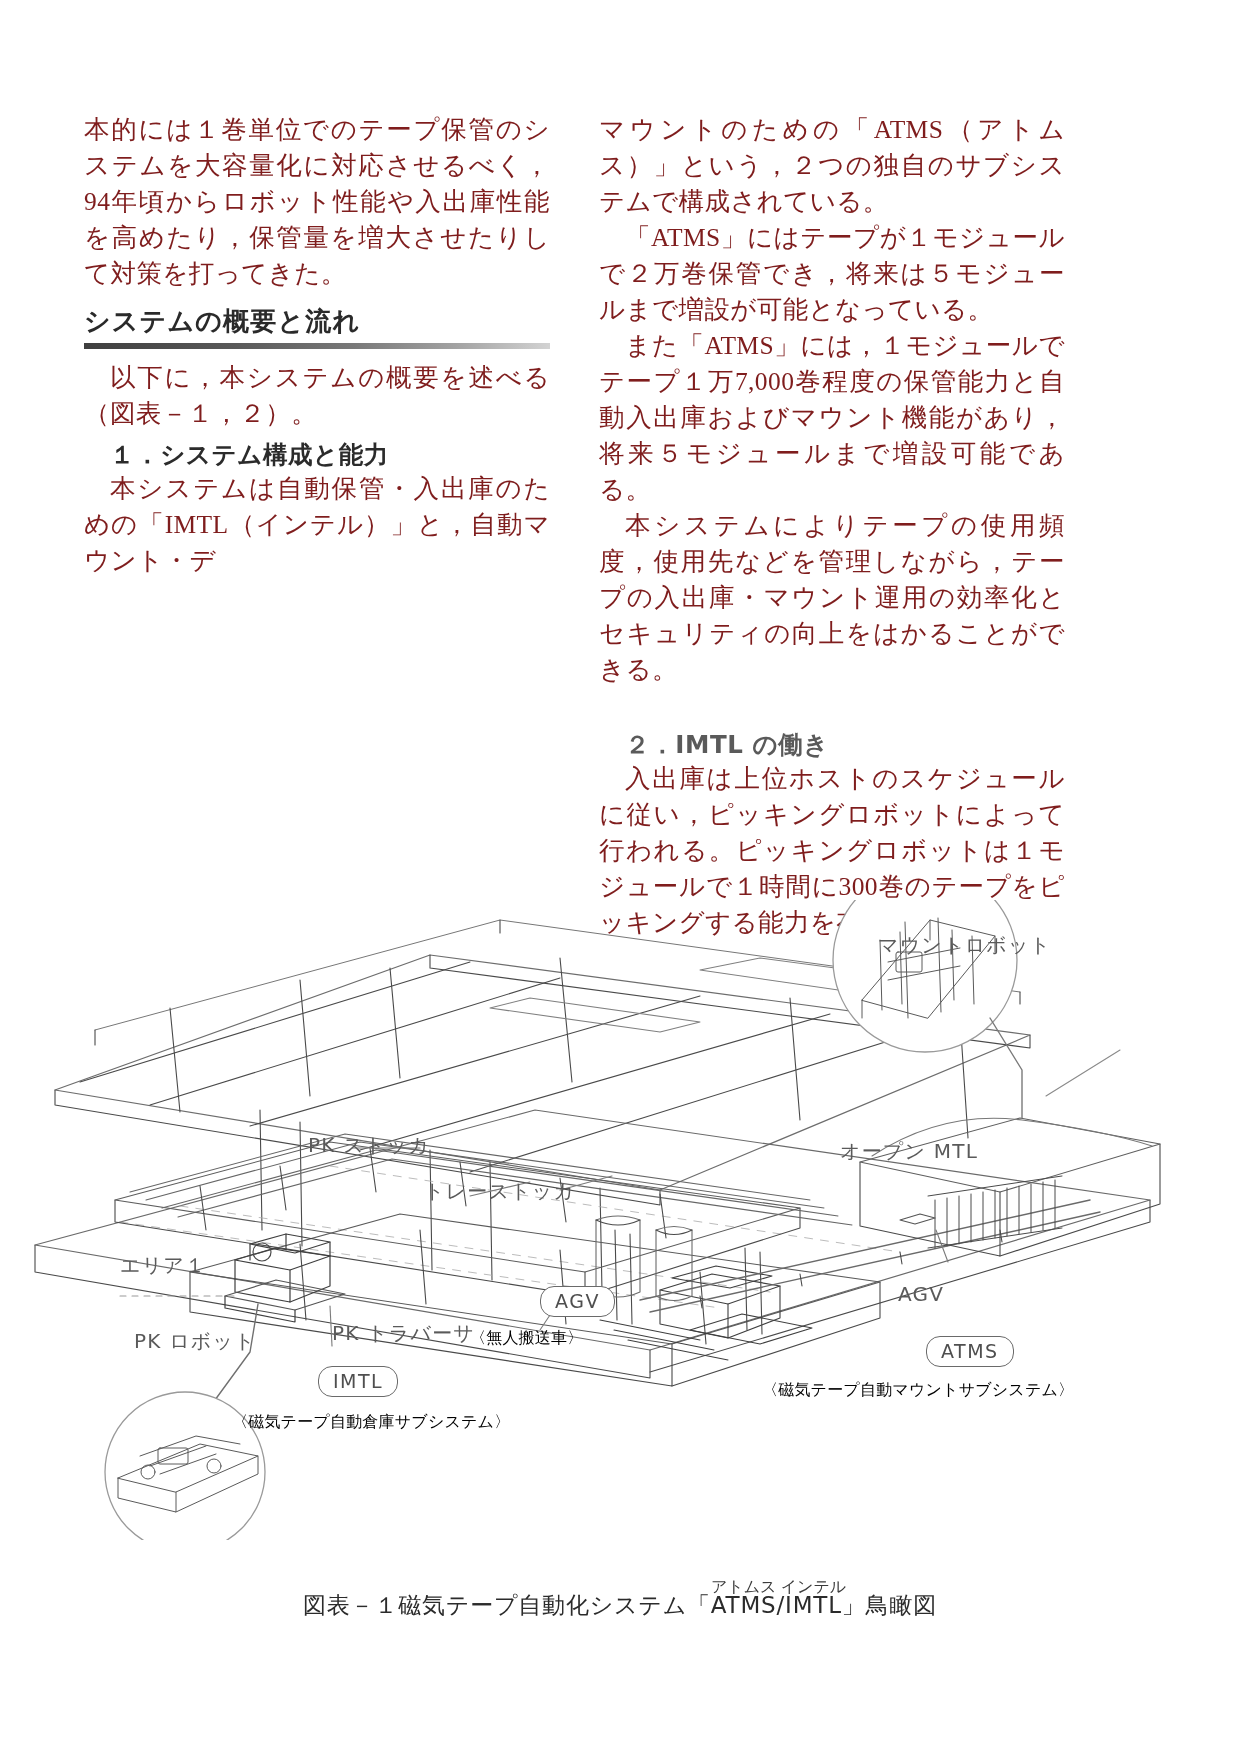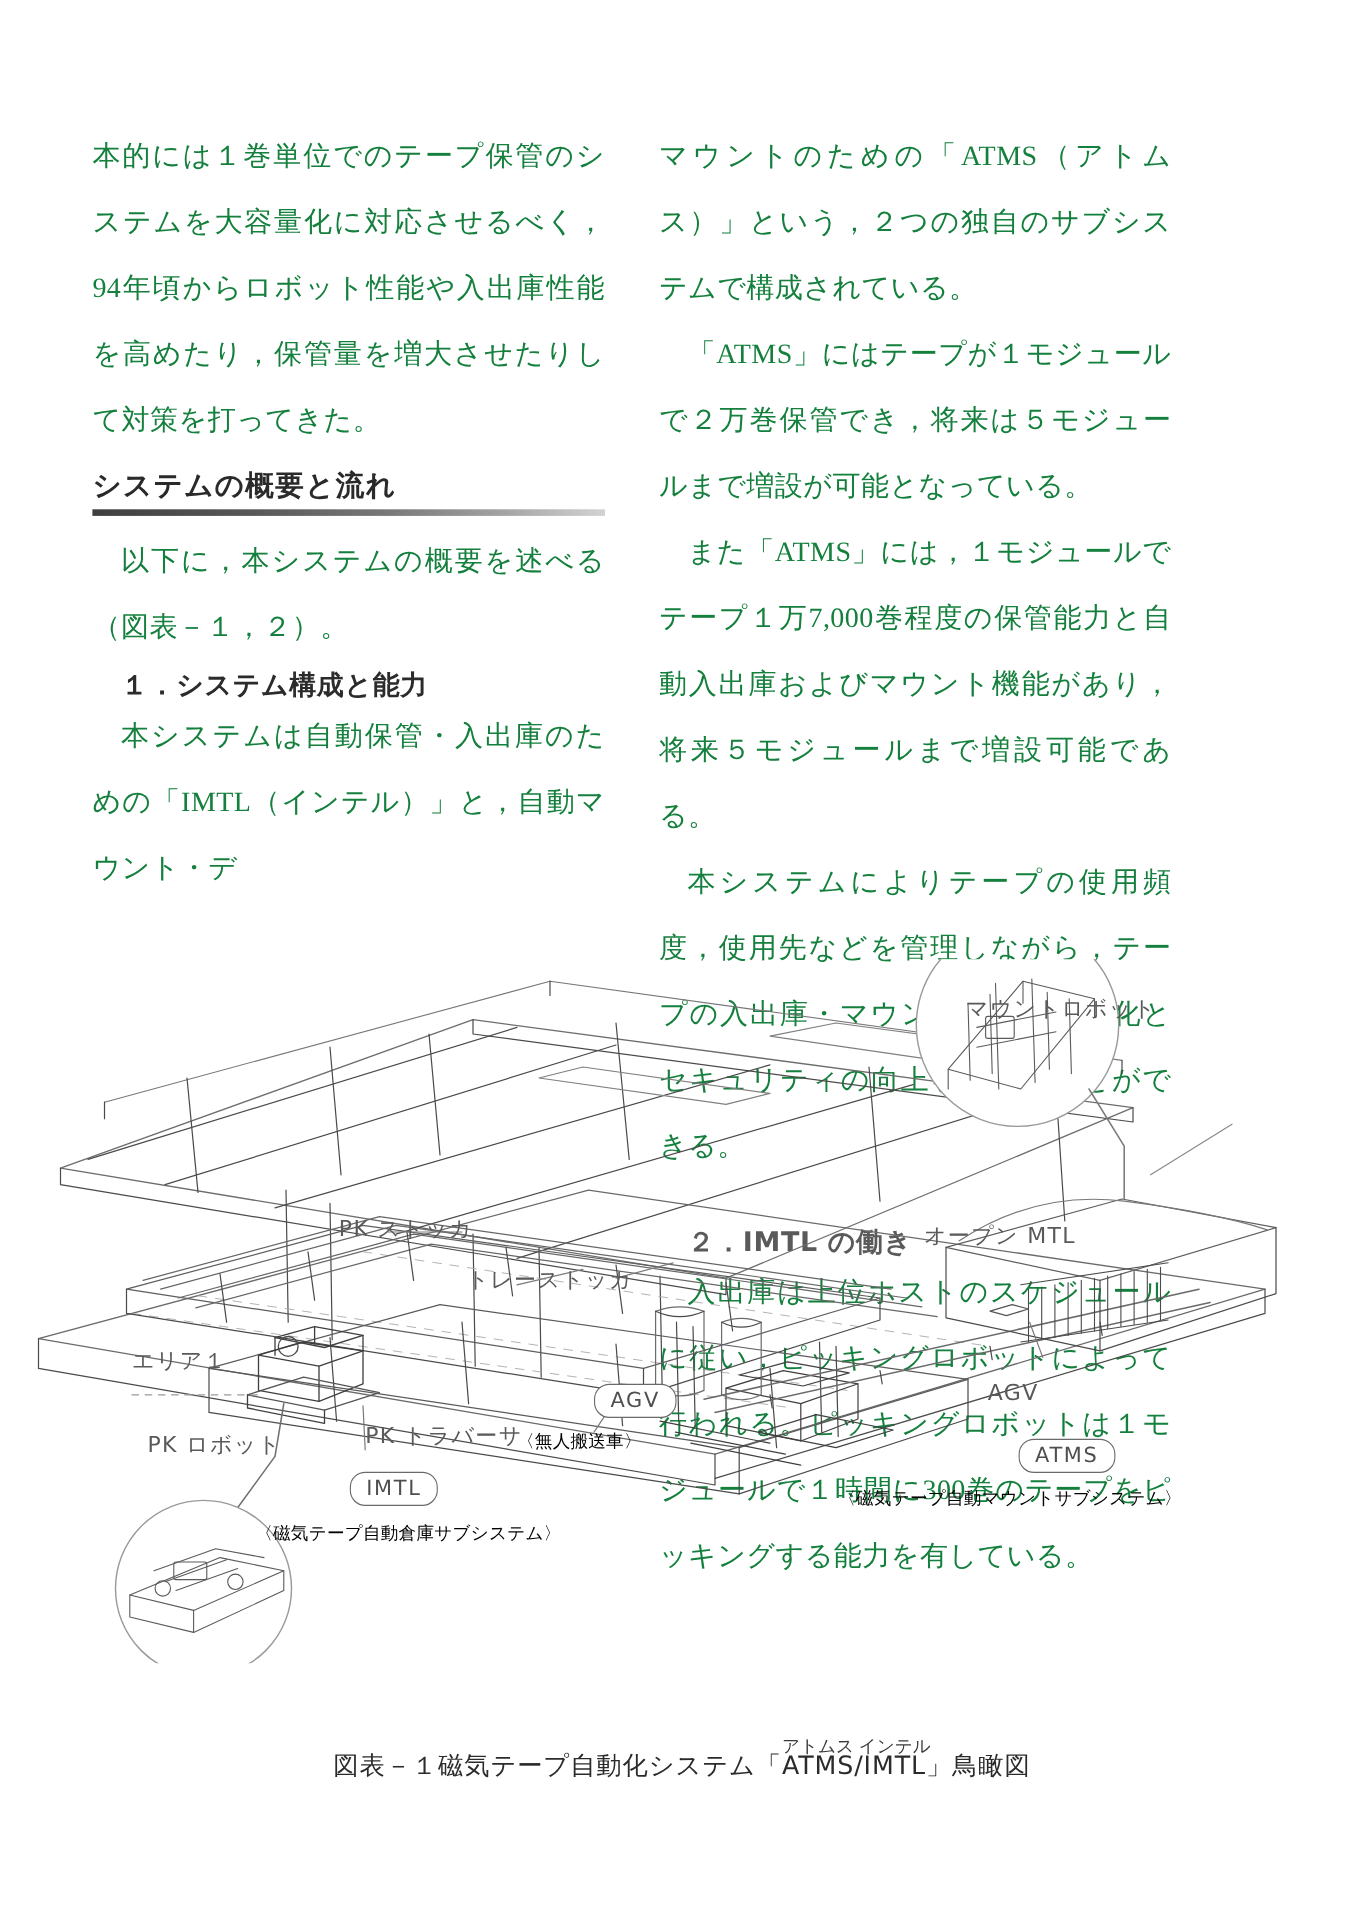--- a/index.html
+++ b/index.html
@@ -15,25 +15,25 @@
 
   
   .cols { position:absolute; left:84px; top:112px; width:1000px; height:790px; }
   .col { position:absolute; top:0; width:466px; }
   .col-left  { left:0; }
   .col-right { left:515px; }
 
   p.body {
     margin:0;
     font-size:25.5px;
-    line-height:60px;
+    line-height:36px;
     letter-spacing:0.4px;
     text-align:justify;
     text-justify:inter-character;
-    color:#15803d;
+    color:#7f1d1d;
   }
   p.body + p.body { margin-top:0; }
   p.indent { text-indent:26px; }
 
   
   .sec-head { margin:12px 0 0 0; position:relative; }
   .sec-head .sec-title {
     font-family:"DejaVu Sans", "Liberation Sans", sans-serif;
     font-weight:bold;
     font-size:26px;
@@ -53,21 +53,21 @@
     font-weight:bold;
     font-size:24.5px;
     letter-spacing:.6px;
     color:#2b2b2b;
     margin:6px 0 0 26px;
   }
   .sub-head.light { color:#5a5a5a; font-weight:bold; }
   .gap-md { height:34px; }
 
   
-  .figure-wrap { position:absolute; left:0; top:872px; width:1240px; height:640px; }
+  .figure-wrap { position:absolute; left:0; top:900px; width:1240px; height:640px; }
   .figure-svg { position:absolute; left:0; top:0; }
 
   .lbl {
     position:absolute;
     font-family:"DejaVu Sans","Liberation Sans",sans-serif;
     color:#555;
     white-space:nowrap;
     letter-spacing:1.2px;
   }
   .lbl-main { font-size:20px; color:#5a5a5a; }

